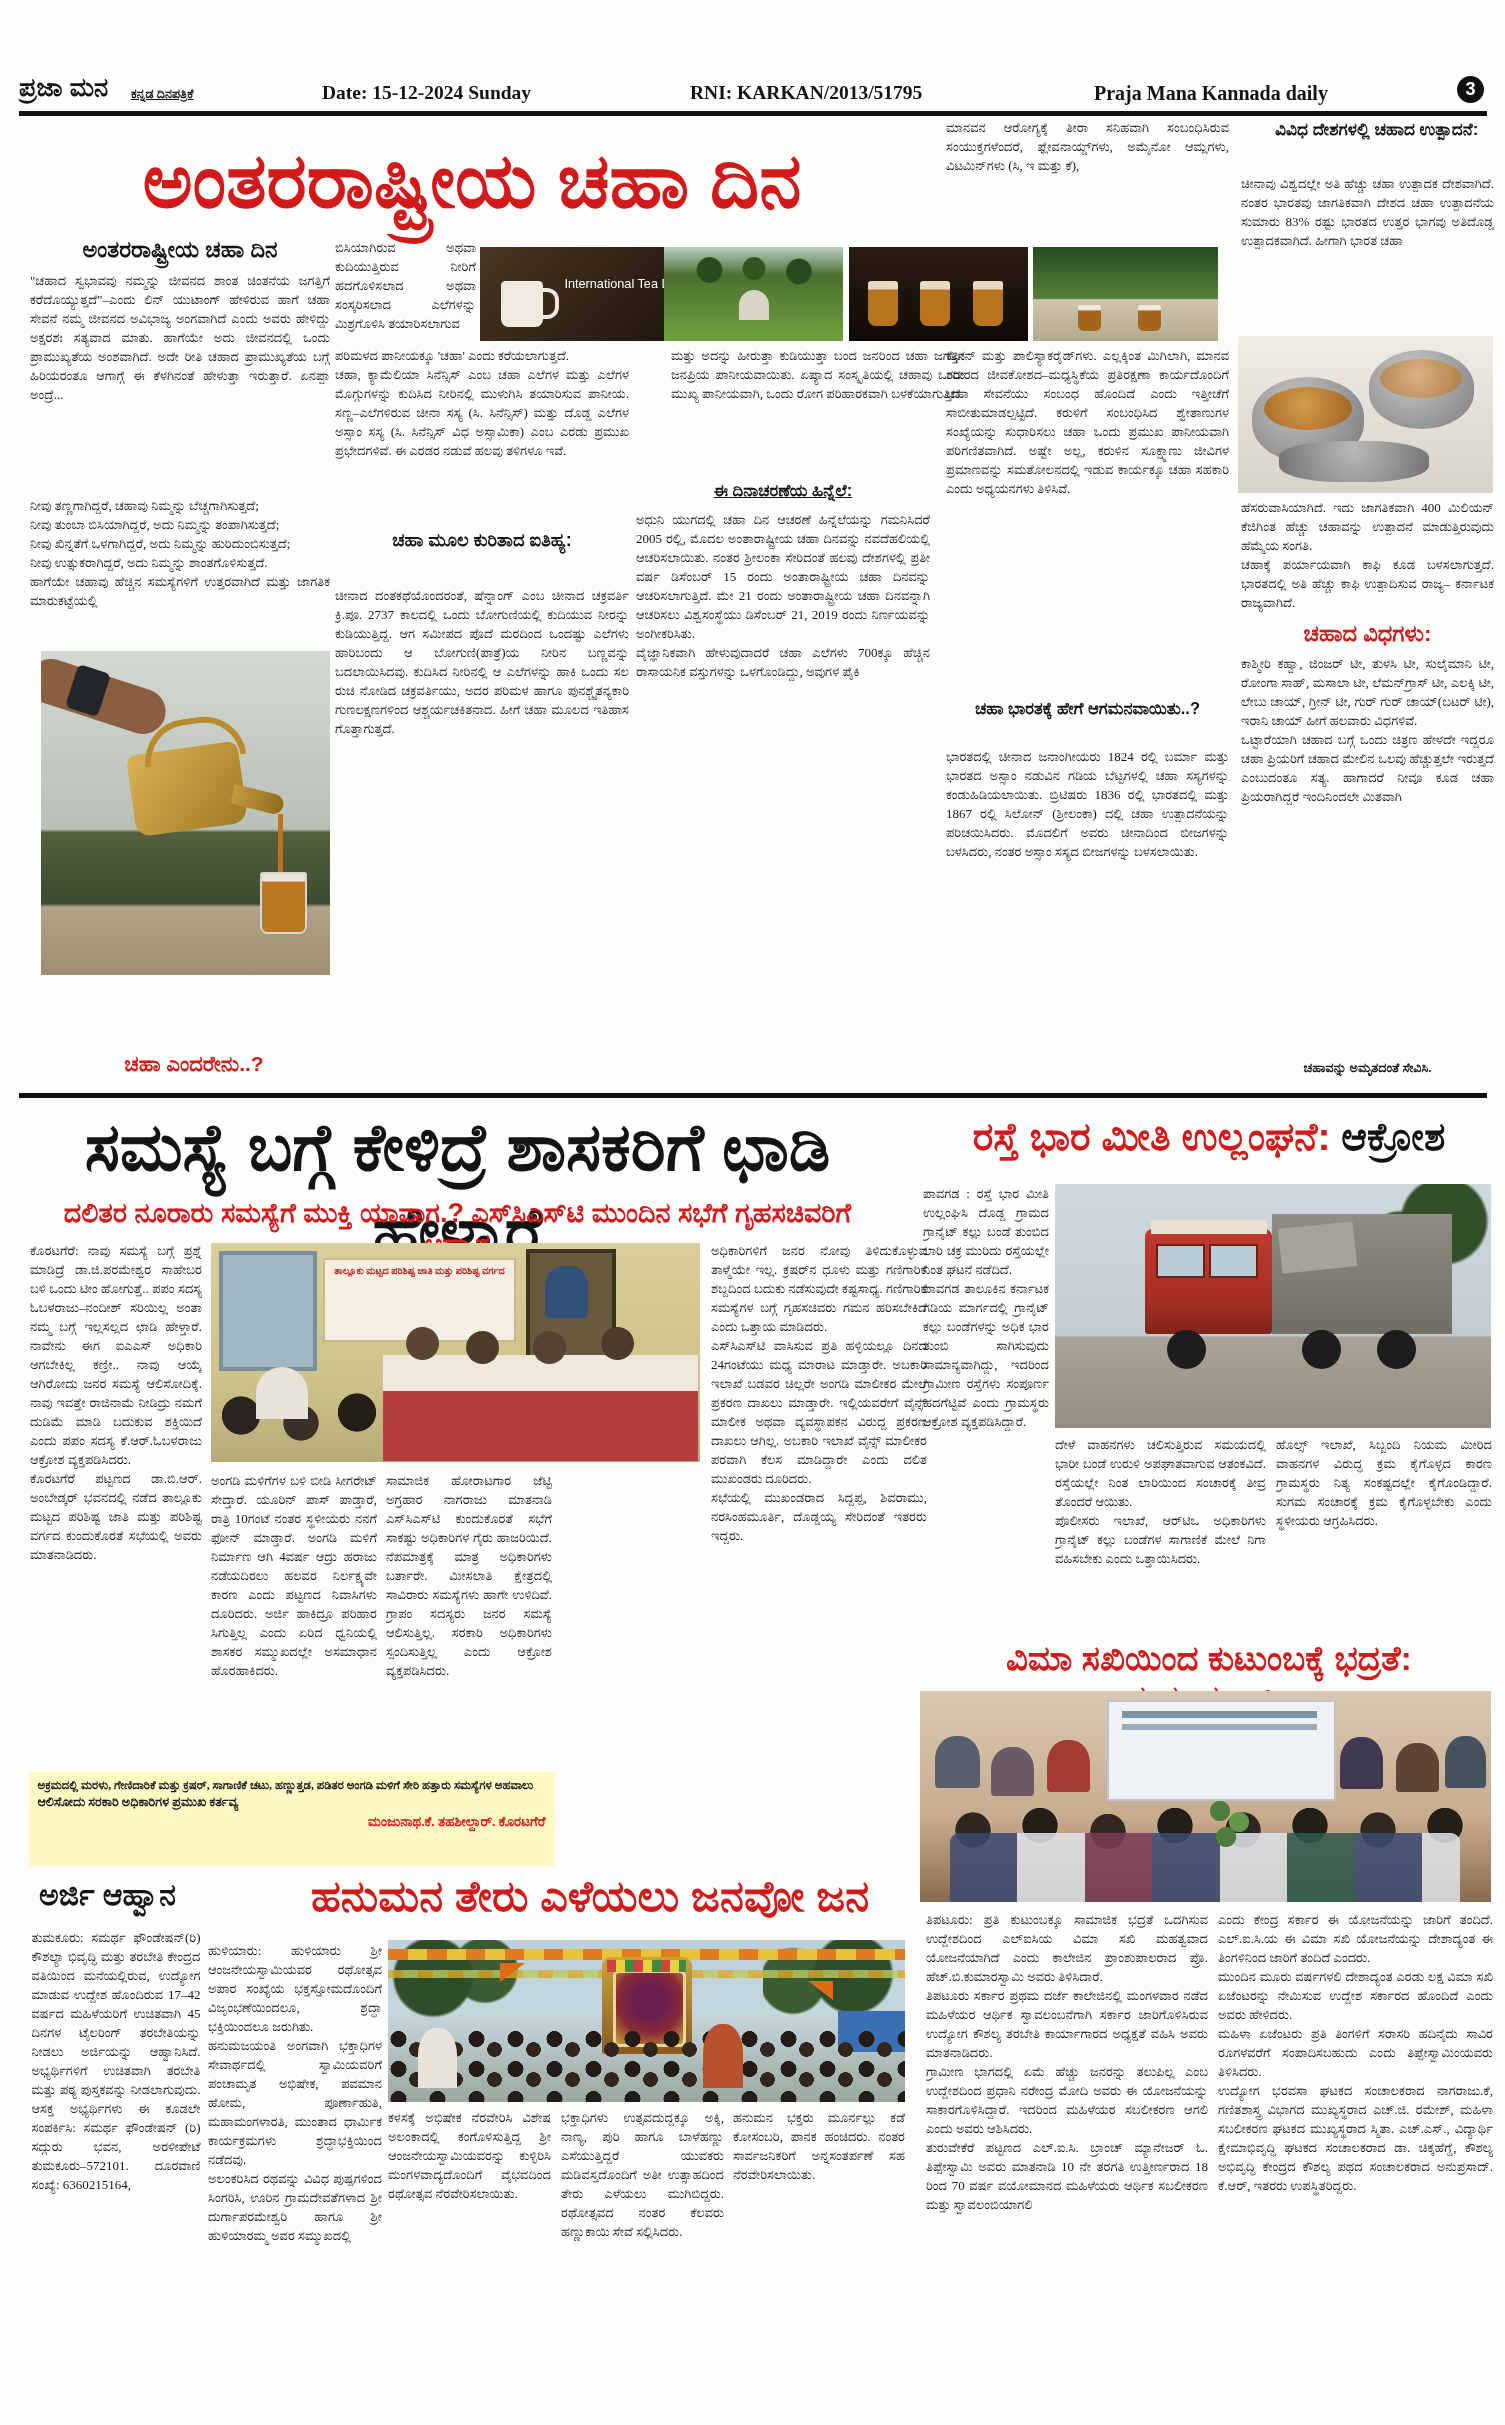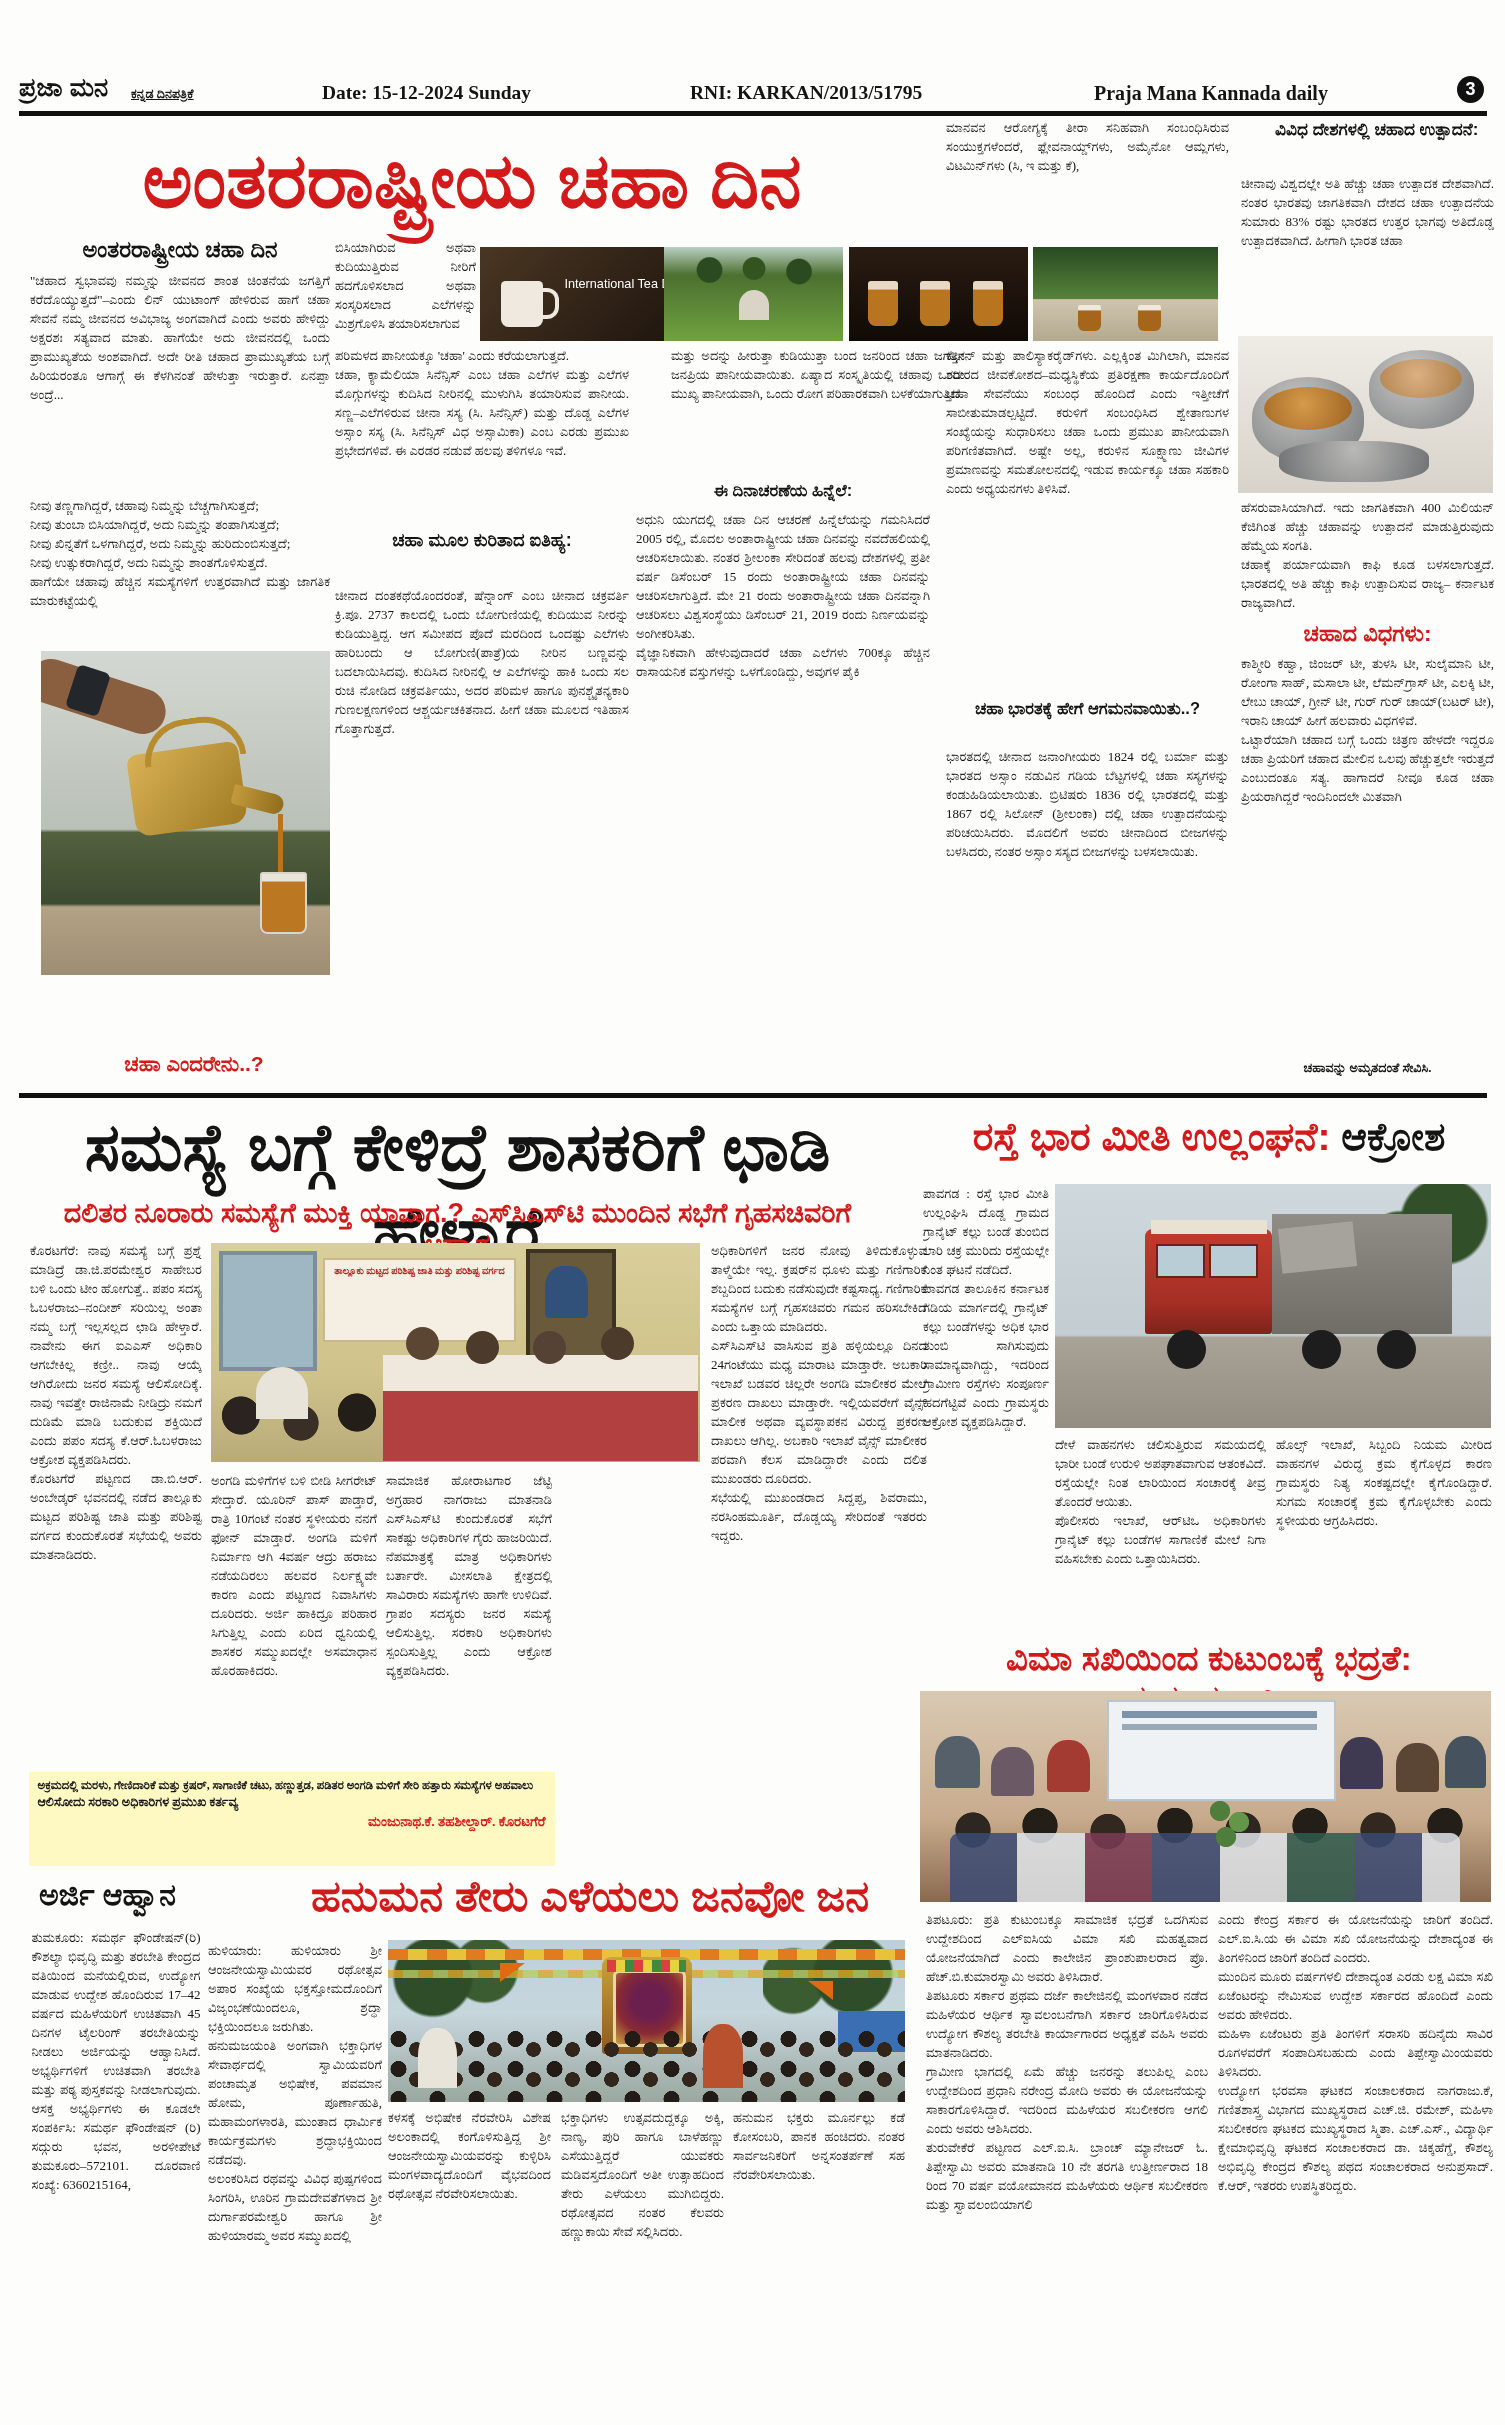--- a/index.html
+++ b/index.html
@@ -80,21 +80,21 @@
   </div>
   <div class="abs subhead red center" style="left:44px;top:1052px;width:300px;font-size:21px;">ಚಹಾ ಎಂದರೇನು..?</div>
 
   <div class="abs body" style="left:335px;top:238px;width:141px;height:105px;">ಬಿಸಿಯಾಗಿರುವ ಅಥವಾ ಕುದಿಯುತ್ತಿರುವ ನೀರಿಗೆ ಹದಗೊಳಿಸಲಾದ ಅಥವಾ ಸಂಸ್ಕರಿಸಲಾದ ಎಲೆಗಳನ್ನು ಮಿಶ್ರಗೊಳಿಸಿ ತಯಾರಿಸಲಾಗುವ</div>
   <div class="abs body" style="left:335px;top:346px;width:294px;height:208px;">ಪರಿಮಳದ ಪಾನೀಯಕ್ಕೂ 'ಚಹಾ' ಎಂದು ಕರೆಯಲಾಗುತ್ತದೆ.
 ಚಹಾ, ಕ್ಯಾಮೆಲಿಯಾ ಸಿನೆನ್ಸಿಸ್ ಎಂಬ ಚಹಾ ಎಲೆಗಳ ಮತ್ತು ಎಲೆಗಳ ಮೊಗ್ಗುಗಳನ್ನು ಕುದಿಸಿದ ನೀರಿನಲ್ಲಿ ಮುಳುಗಿಸಿ ತಯಾರಿಸುವ ಪಾನೀಯ. ಸಣ್ಣ–ಎಲೆಗಳಿರುವ ಚೀನಾ ಸಸ್ಯ (ಸಿ. ಸಿನೆನ್ಸಿಸ್) ಮತ್ತು ದೊಡ್ಡ ಎಲೆಗಳ ಅಸ್ಸಾಂ ಸಸ್ಯ (ಸಿ. ಸಿನೆನ್ಸಿಸ್ ವಿಧ ಅಸ್ಸಾಮಿಕಾ) ಎಂಬ ಎರಡು ಪ್ರಮುಖ ಪ್ರಭೇದಗಳಿವೆ. ಈ ಎರಡರ ನಡುವೆ ಹಲವು ತಳಿಗಳೂ ಇವೆ.</div>
   <div class="abs subhead center" style="left:335px;top:530px;width:294px;font-size:18px;">ಚಹಾ ಮೂಲ ಕುರಿತಾದ ಐತಿಹ್ಯ:</div>
   <div class="abs body" style="left:335px;top:586px;width:294px;height:499px;">ಚೀನಾದ ದಂತಕಥೆಯೊಂದರಂತೆ, ಷೆನ್ನಾಂಗ್ ಎಂಬ ಚೀನಾದ ಚಕ್ರವರ್ತಿ ಕ್ರಿ.ಪೂ. 2737 ಕಾಲದಲ್ಲಿ ಒಂದು ಬೋಗುಣಿಯಲ್ಲಿ ಕುದಿಯುವ ನೀರನ್ನು ಕುಡಿಯುತ್ತಿದ್ದ. ಆಗ ಸಮೀಪದ ಪೊದೆ ಮರದಿಂದ ಒಂದಷ್ಟು ಎಲೆಗಳು ಹಾರಿಬಂದು ಆ ಬೋಗುಣಿ(ಪಾತ್ರೆ)ಯ ನೀರಿನ ಬಣ್ಣವನ್ನು ಬದಲಾಯಿಸಿದವು. ಕುದಿಸಿದ ನೀರಿನಲ್ಲಿ ಆ ಎಲೆಗಳನ್ನು ಹಾಕಿ ಒಂದು ಸಲ ರುಚಿ ನೋಡಿದ ಚಕ್ರವರ್ತಿಯು, ಅದರ ಪರಿಮಳ ಹಾಗೂ ಪುನಶ್ಚೈತನ್ಯಕಾರಿ ಗುಣಲಕ್ಷಣಗಳಿಂದ ಆಶ್ಚರ್ಯಚಕಿತನಾದ. ಹೀಗೆ ಚಹಾ ಮೂಲದ ಇತಿಹಾಸ ಗೊತ್ತಾಗುತ್ತದೆ.</div>
 
   <div class="abs body" style="left:671px;top:346px;width:294px;height:133px;">ಮತ್ತು ಅದನ್ನು ಹೀರುತ್ತಾ ಕುಡಿಯುತ್ತಾ ಬಂದ ಜನರಿಂದ ಚಹಾ ಜಗತ್ತಿನ ಜನಪ್ರಿಯ ಪಾನೀಯವಾಯಿತು. ಏಷ್ಯಾದ ಸಂಸ್ಕೃತಿಯಲ್ಲಿ ಚಹಾವು ಒಂದು ಮುಖ್ಯ ಪಾನೀಯವಾಗಿ, ಒಂದು ರೋಗ ಪರಿಹಾರಕವಾಗಿ ಬಳಕೆಯಾಗುತ್ತಿದೆ.</div>
-  <div class="abs subhead center" style="left:636px;top:481px;width:294px;font-size:16.5px;">ಈ ದಿನಾಚರಣೆಯ ಹಿನ್ನೆಲೆ:</div>
+  <div class="abs subhead center" style="left:636px;top:481px;width:294px;font-size:16.5px;text-decoration:underline;">ಈ ದಿನಾಚರಣೆಯ ಹಿನ್ನೆಲೆ:</div>
   <div class="abs body" style="left:636px;top:510px;width:294px;height:576px;">ಅಧುನಿ ಯುಗದಲ್ಲಿ ಚಹಾ ದಿನ ಆಚರಣೆ ಹಿನ್ನೆಲೆಯನ್ನು ಗಮನಿಸಿದರೆ 2005 ರಲ್ಲಿ, ಮೊದಲ ಅಂತಾರಾಷ್ಟ್ರೀಯ ಚಹಾ ದಿನವನ್ನು ನವದೆಹಲಿಯಲ್ಲಿ ಆಚರಿಸಲಾಯಿತು. ನಂತರ ಶ್ರೀಲಂಕಾ ಸೇರಿದಂತೆ ಹಲವು ದೇಶಗಳಲ್ಲಿ ಪ್ರತೀ ವರ್ಷ ಡಿಸೆಂಬರ್ 15 ರಂದು ಅಂತಾರಾಷ್ಟ್ರೀಯ ಚಹಾ ದಿನವನ್ನು ಆಚರಿಸಲಾಗುತ್ತಿದೆ. ಮೇ 21 ರಂದು ಅಂತಾರಾಷ್ಟ್ರೀಯ ಚಹಾ ದಿನವನ್ನಾಗಿ ಆಚರಿಸಲು ವಿಶ್ವಸಂಸ್ಥೆಯು ಡಿಸೆಂಬರ್ 21, 2019 ರಂದು ನಿರ್ಣಯವನ್ನು ಅಂಗೀಕರಿಸಿತು.
 ವೈಜ್ಞಾನಿಕವಾಗಿ ಹೇಳುವುದಾದರೆ ಚಹಾ ಎಲೆಗಳು 700ಕ್ಕೂ ಹೆಚ್ಚಿನ ರಾಸಾಯನಿಕ ವಸ್ತುಗಳನ್ನು ಒಳಗೊಂಡಿದ್ದು, ಅವುಗಳ ಪೈಕಿ</div>
 
   <div class="abs body" style="left:946px;top:118px;width:283px;height:127px;">ಮಾನವನ ಆರೋಗ್ಯಕ್ಕೆ ತೀರಾ ಸನಿಹವಾಗಿ ಸಂಬಂಧಿಸಿರುವ ಸಂಯುಕ್ತಗಳೆಂದರೆ, ಫ್ಲೇವನಾಯ್ಡ್‌ಗಳು, ಅಮೈನೋ ಆಮ್ಲಗಳು, ವಿಟಮಿನ್‌ಗಳು (ಸಿ, ಇ ಮತ್ತು ಕೆ),</div>
   <div class="abs body" style="left:946px;top:346px;width:283px;height:349px;">ಕೆಫೀನ್ ಮತ್ತು ಪಾಲಿಸ್ಯಾಕರೈಡ್‌ಗಳು. ಎಲ್ಲಕ್ಕಿಂತ ಮಿಗಿಲಾಗಿ, ಮಾನವ ಶರೀರದ ಜೀವಕೋಶದ–ಮಧ್ಯಸ್ಥಿಕೆಯ ಪ್ರತಿರಕ್ಷಣಾ ಕಾರ್ಯದೊಂದಿಗೆ ಚಹಾ ಸೇವನೆಯು ಸಂಬಂಧ ಹೊಂದಿದೆ ಎಂದು ಇತ್ತೀಚೆಗೆ ಸಾಬೀತುಮಾಡಲ್ಪಟ್ಟಿದೆ. ಕರುಳಿಗೆ ಸಂಬಂಧಿಸಿದ ಶ್ವೇತಾಣುಗಳ ಸಂಖ್ಯೆಯನ್ನು ಸುಧಾರಿಸಲು ಚಹಾ ಒಂದು ಪ್ರಮುಖ ಪಾನೀಯವಾಗಿ ಪರಿಗಣಿತವಾಗಿದೆ. ಅಷ್ಟೇ ಅಲ್ಲ, ಕರುಳಿನ ಸೂಕ್ಷ್ಮಾಣು ಜೀವಿಗಳ ಪ್ರಮಾಣವನ್ನು ಸಮತೋಲನದಲ್ಲಿ ಇಡುವ ಕಾರ್ಯಕ್ಕೂ ಚಹಾ ಸಹಕಾರಿ ಎಂದು ಅಧ್ಯಯನಗಳು ತಿಳಿಸಿವೆ.</div>
   <div class="abs subhead center" style="left:946px;top:697px;width:283px;font-size:16.5px;line-height:22.5px;">ಚಹಾ ಭಾರತಕ್ಕೆ ಹೇಗೆ ಆಗಮನವಾಯಿತು..?</div>
   <div class="abs body" style="left:946px;top:747px;width:283px;height:339px;">ಭಾರತದಲ್ಲಿ ಚೀನಾದ ಜನಾಂಗೀಯರು 1824 ರಲ್ಲಿ ಬರ್ಮಾ ಮತ್ತು ಭಾರತದ ಅಸ್ಸಾಂ ನಡುವಿನ ಗಡಿಯ ಬೆಟ್ಟಗಳಲ್ಲಿ ಚಹಾ ಸಸ್ಯಗಳನ್ನು ಕಂಡುಹಿಡಿಯಲಾಯಿತು. ಬ್ರಿಟಿಷರು 1836 ರಲ್ಲಿ ಭಾರತದಲ್ಲಿ ಮತ್ತು 1867 ರಲ್ಲಿ ಸಿಲೋನ್ (ಶ್ರೀಲಂಕಾ) ದಲ್ಲಿ ಚಹಾ ಉತ್ಪಾದನೆಯನ್ನು ಪರಿಚಯಿಸಿದರು. ಮೊದಲಿಗೆ ಅವರು ಚೀನಾದಿಂದ ಬೀಜಗಳನ್ನು ಬಳಸಿದರು, ನಂತರ ಅಸ್ಸಾಂ ಸಸ್ಯದ ಬೀಜಗಳನ್ನು ಬಳಸಲಾಯಿತು.</div>
 
   <div class="abs subhead" style="left:1241px;top:118px;width:253px;font-size:17px;line-height:23px;margin-left:34px;">ವಿವಿಧ ದೇಶಗಳಲ್ಲಿ ಚಹಾದ ಉತ್ಪಾದನೆ:</div>
   <div class="abs body" style="left:1241px;top:174px;width:253px;height:160px;">ಚೀನಾವು ವಿಶ್ವದಲ್ಲೇ ಅತಿ ಹೆಚ್ಚು ಚಹಾ ಉತ್ಪಾದಕ ದೇಶವಾಗಿದೆ. ನಂತರ ಭಾರತವು ಜಾಗತಿಕವಾಗಿ ದೇಶದ ಚಹಾ ಉತ್ಪಾದನೆಯ ಸುಮಾರು 83% ರಷ್ಟು ಭಾರತದ ಉತ್ತರ ಭಾಗವು ಅತಿದೊಡ್ಡ ಉತ್ಪಾದಕವಾಗಿದೆ. ಹೀಗಾಗಿ ಭಾರತ ಚಹಾ</div>

